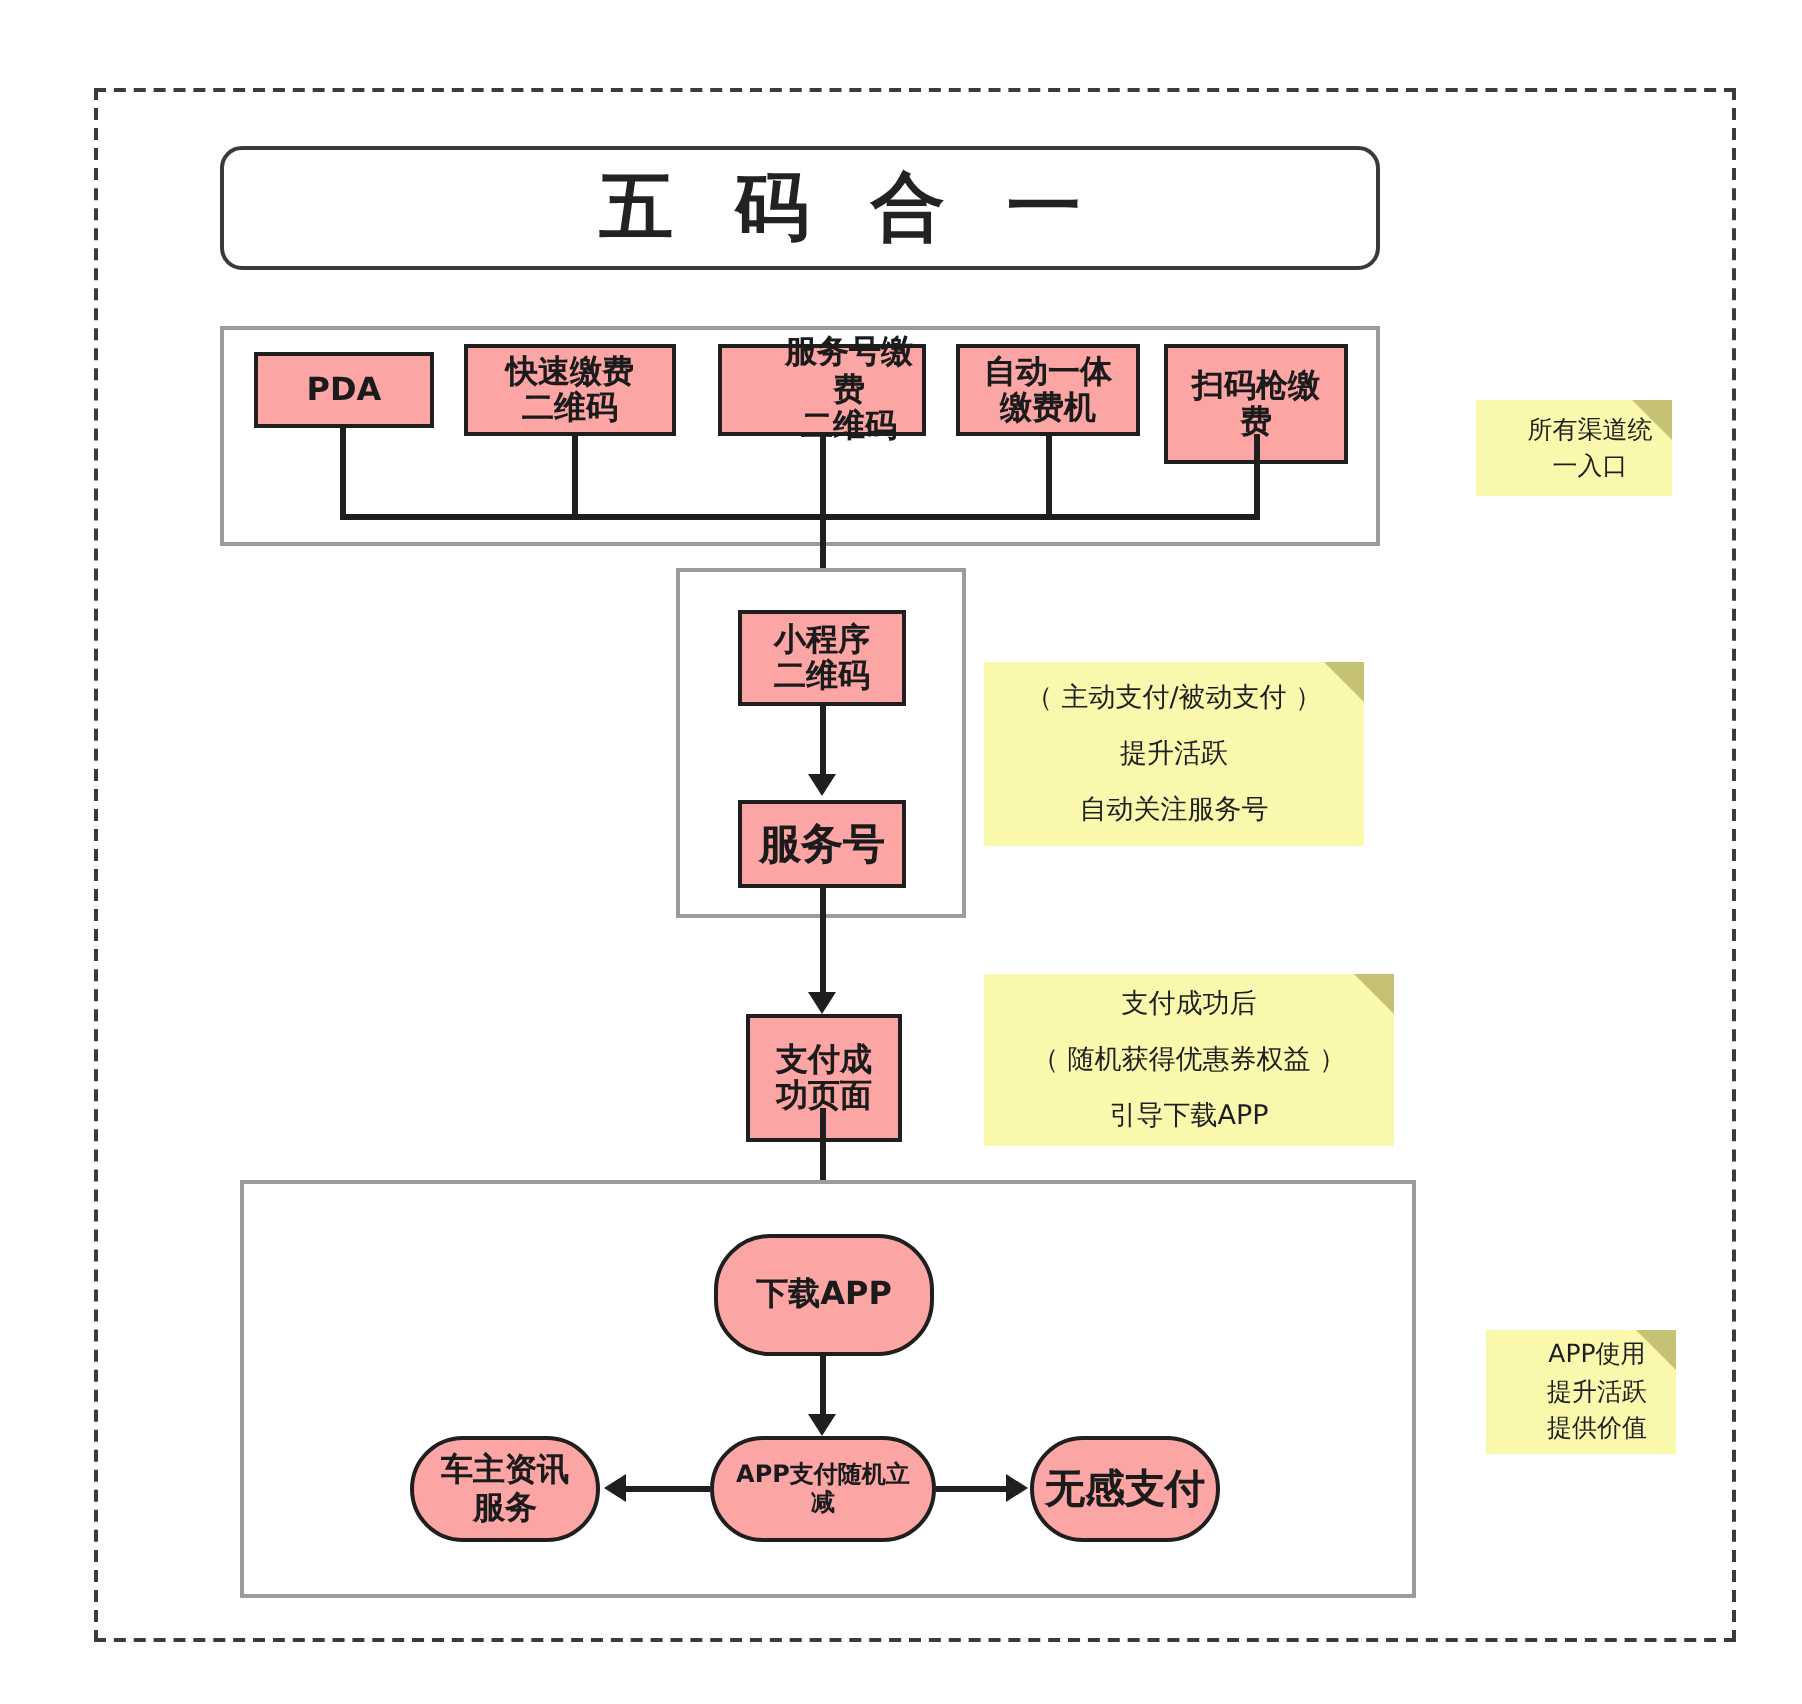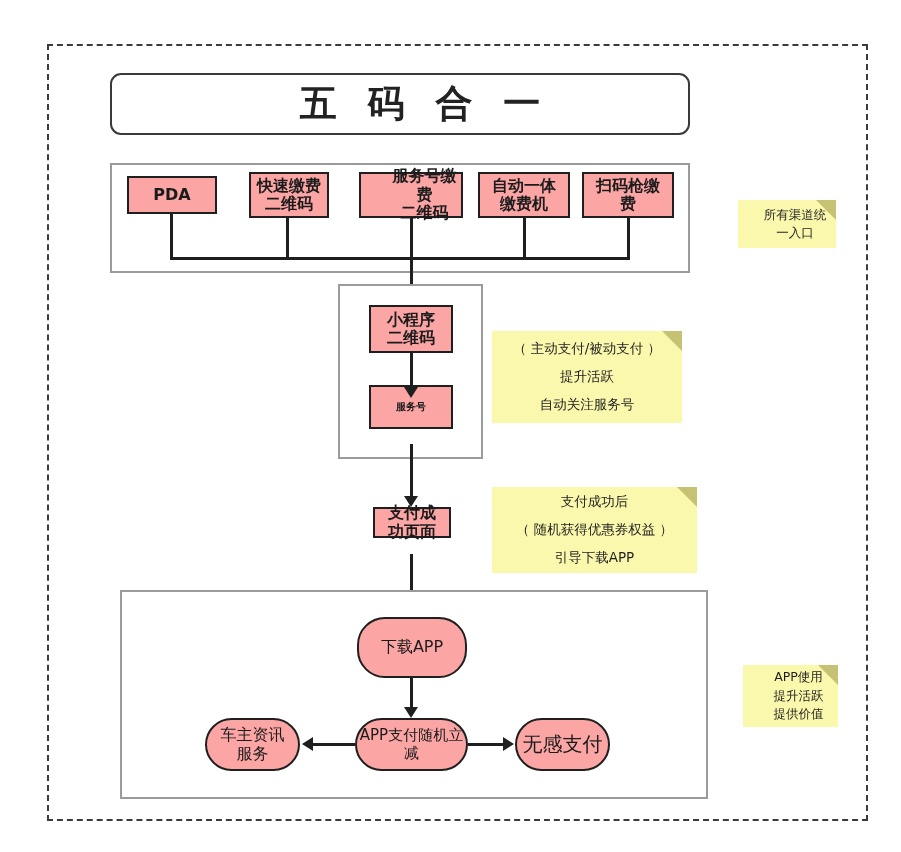--- a/index.html
+++ b/index.html
@@ -72,39 +72,39 @@
     background: #fca5a5;
     display: flex;
     align-items: center;
     justify-content: center;
     text-align: center;
     color: #1b1b1b;
     line-height: 1.15;
     white-space: pre-line;
   }
   .node.bold { font-weight: bold; }
-  .node.thin { border-width: 2px; font-weight: normal; border-radius: 28px; }
+  .node.thin { border-width: 2px; font-weight: bold; border-radius: 28px; }
 
   
   .n-pda      { left: 127px; top: 176px; width: 90px;  height: 38px; font-size: 16px; }
-  .n-fast     { left: 249px; top: 172px; width: 80px;  height: 46px; font-size: 16px; }
+  .n-fast     { left: 232px; top: 172px; width: 106px;  height: 46px; font-size: 16px; }
   .n-service  { left: 359px; top: 172px; width: 104px; height: 46px; font-size: 16px; padding-left: 27px; }
   .n-auto     { left: 478px; top: 172px; width: 92px;  height: 46px; font-size: 16px; }
-  .n-scan     { left: 582px; top: 172px; width: 92px;  height: 46px; font-size: 16px; }
+  .n-scan     { left: 582px; top: 172px; width: 92px;  height: 60px; font-size: 16px; }
 
   
   .n-mini     { left: 369px; top: 305px; width: 84px;  height: 48px; font-size: 16px; }
-  .n-svcacct  { left: 369px; top: 385px; width: 84px;  height: 44px; font-size: 10px; text-align: center; }
-
-  
-  .n-paysucc  { left: 373px; top: 507px; width: 78px;  height: 31px; font-size: 16px; }
+  .n-svcacct  { left: 369px; top: 400px; width: 84px;  height: 44px; font-size: 21px; text-align: center; }
+
+  
+  .n-paysucc  { left: 373px; top: 507px; width: 78px;  height: 64px; font-size: 16px; }
 
   
   .n-download { left: 357px; top: 617px; width: 110px; height: 61px; font-size: 16px; font-weight: normal; }
-  .n-apppay   { left: 355px; top: 718px; width: 113px; height: 53px; font-size: 15px; font-weight: normal; }
+  .n-apppay   { left: 355px; top: 718px; width: 113px; height: 53px; font-size: 12px; font-weight: normal; }
   .n-ownerinfo{ left: 205px; top: 718px; width: 95px;  height: 53px; font-size: 16px; font-weight: normal; }
   .n-nosense  { left: 515px; top: 718px; width: 95px;  height: 53px; font-size: 20px; font-weight: normal; }
 
   
   .ln { background: #1f1f1f; }
   .v  { width: 2.6px; }
   .h  { height: 2.6px; }
 
   .arrow-down {
     width: 0; height: 0;

